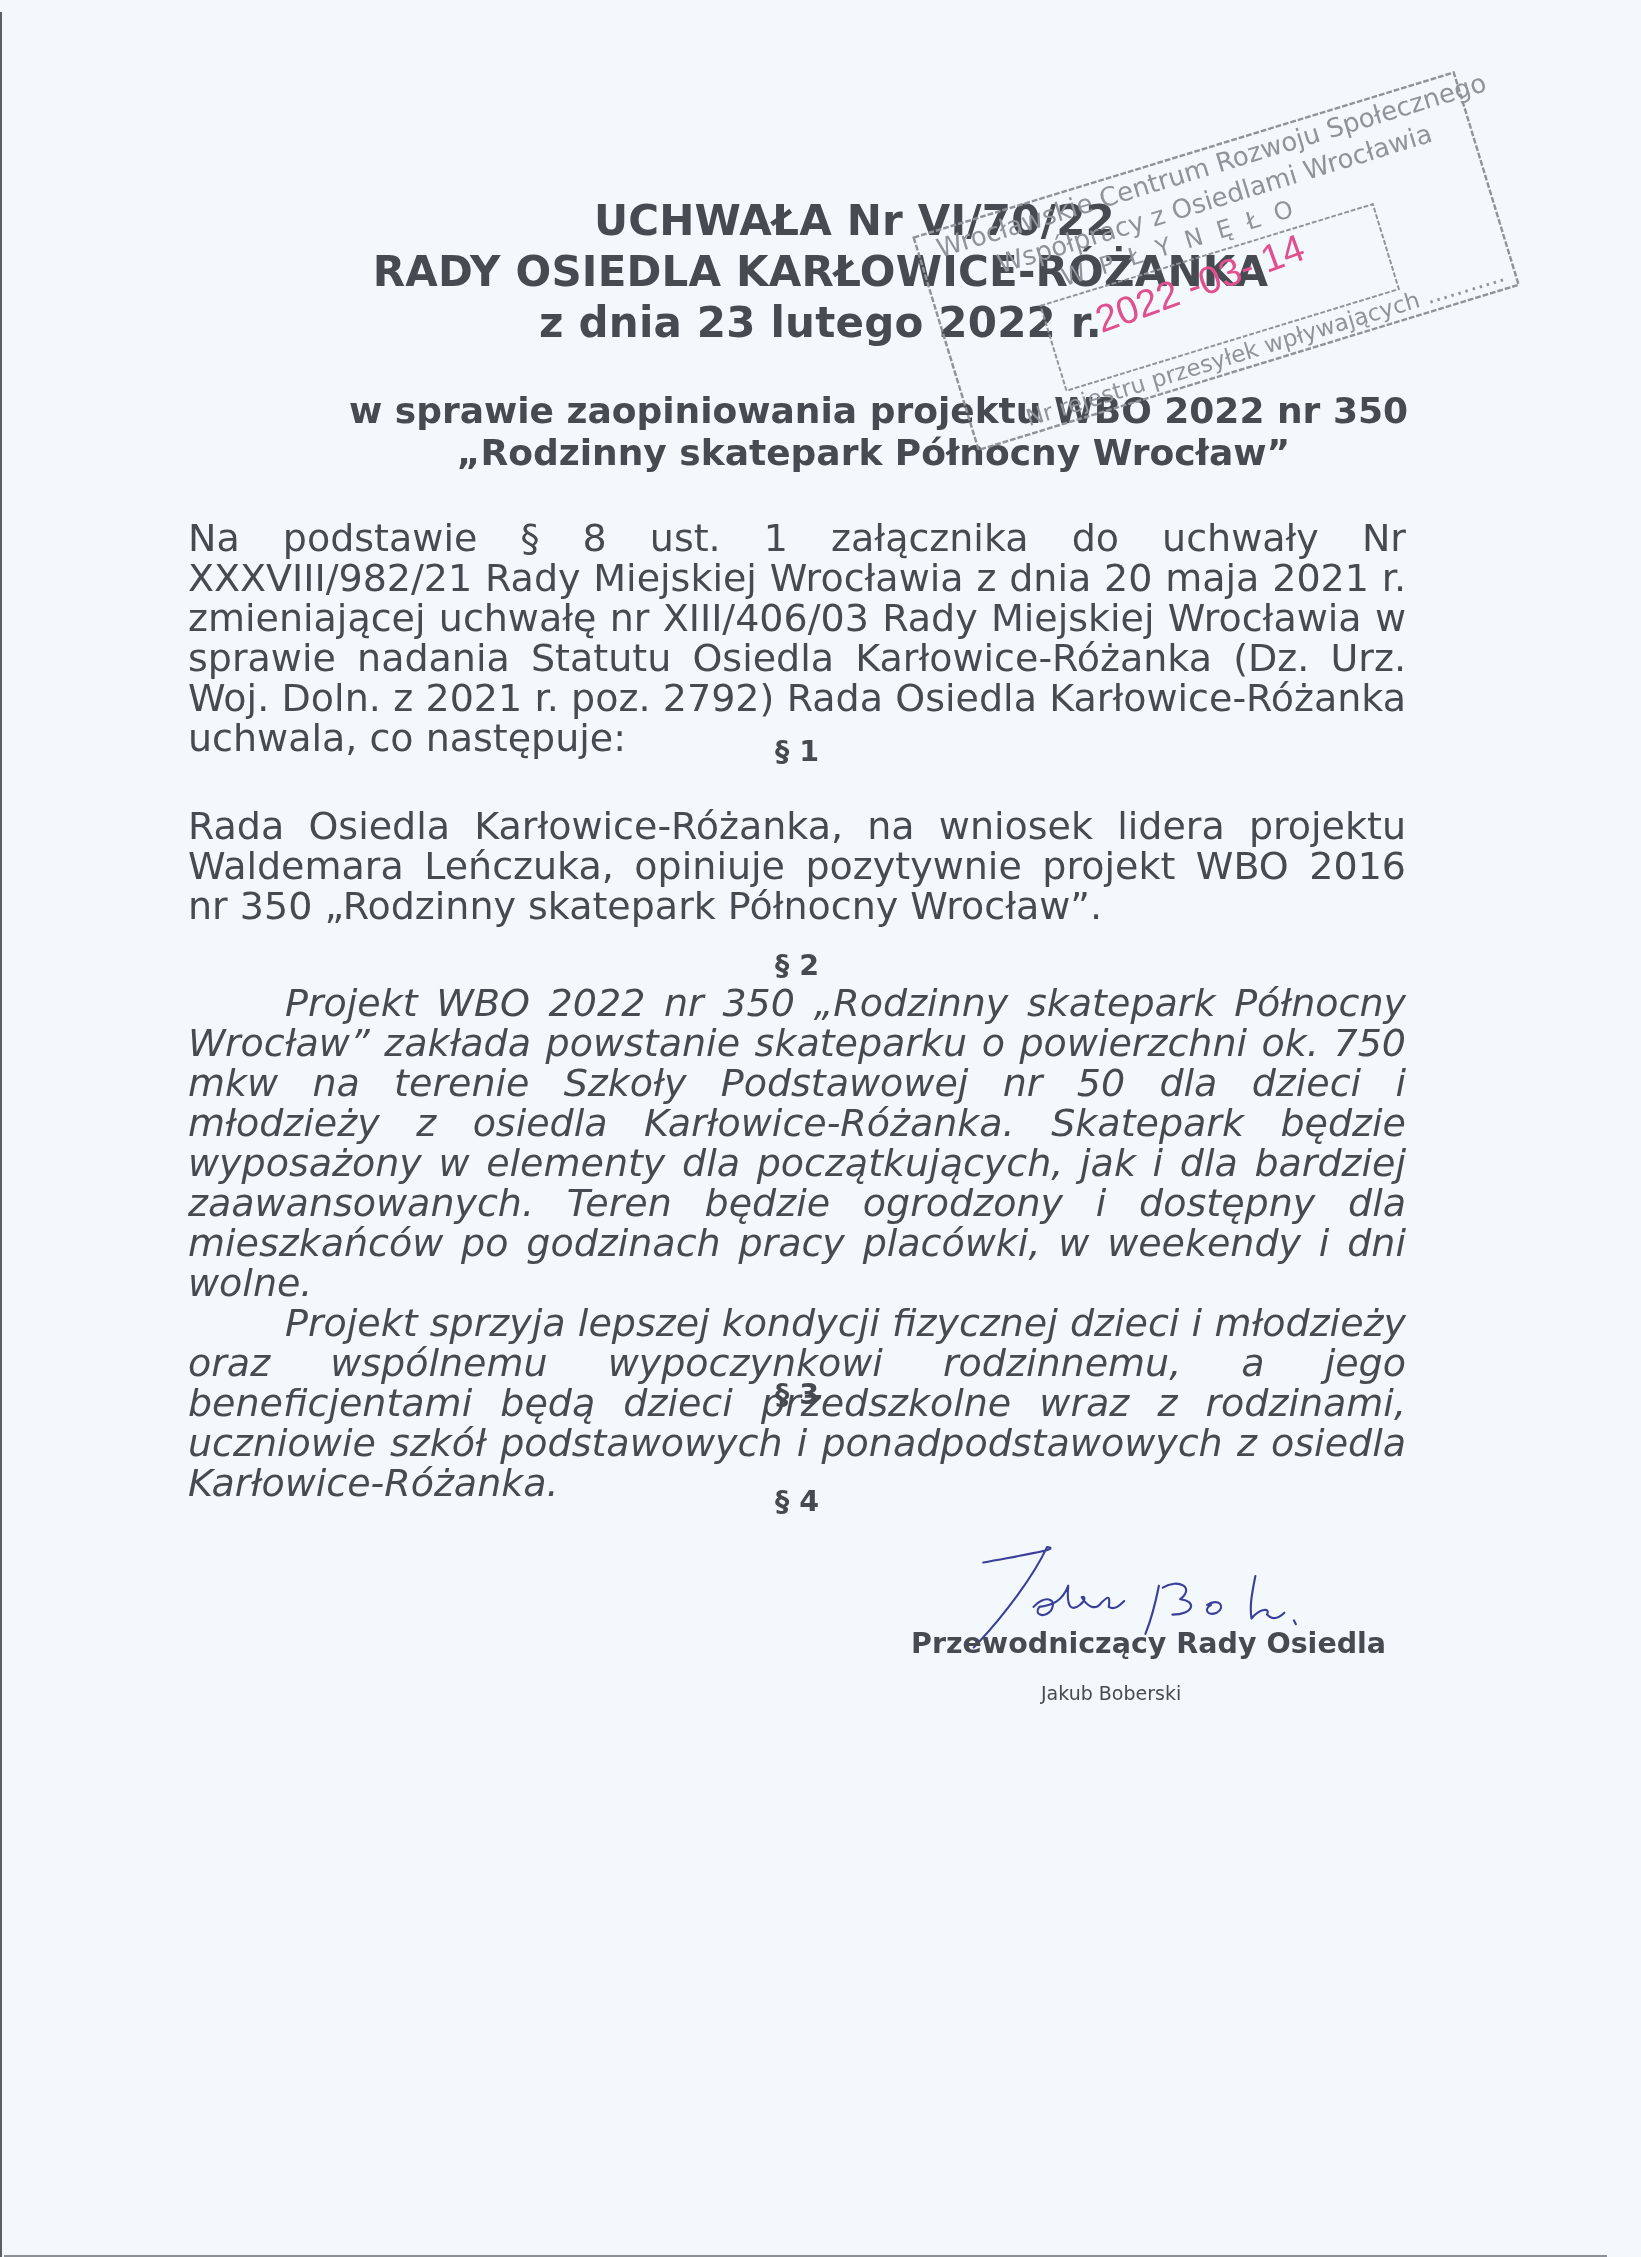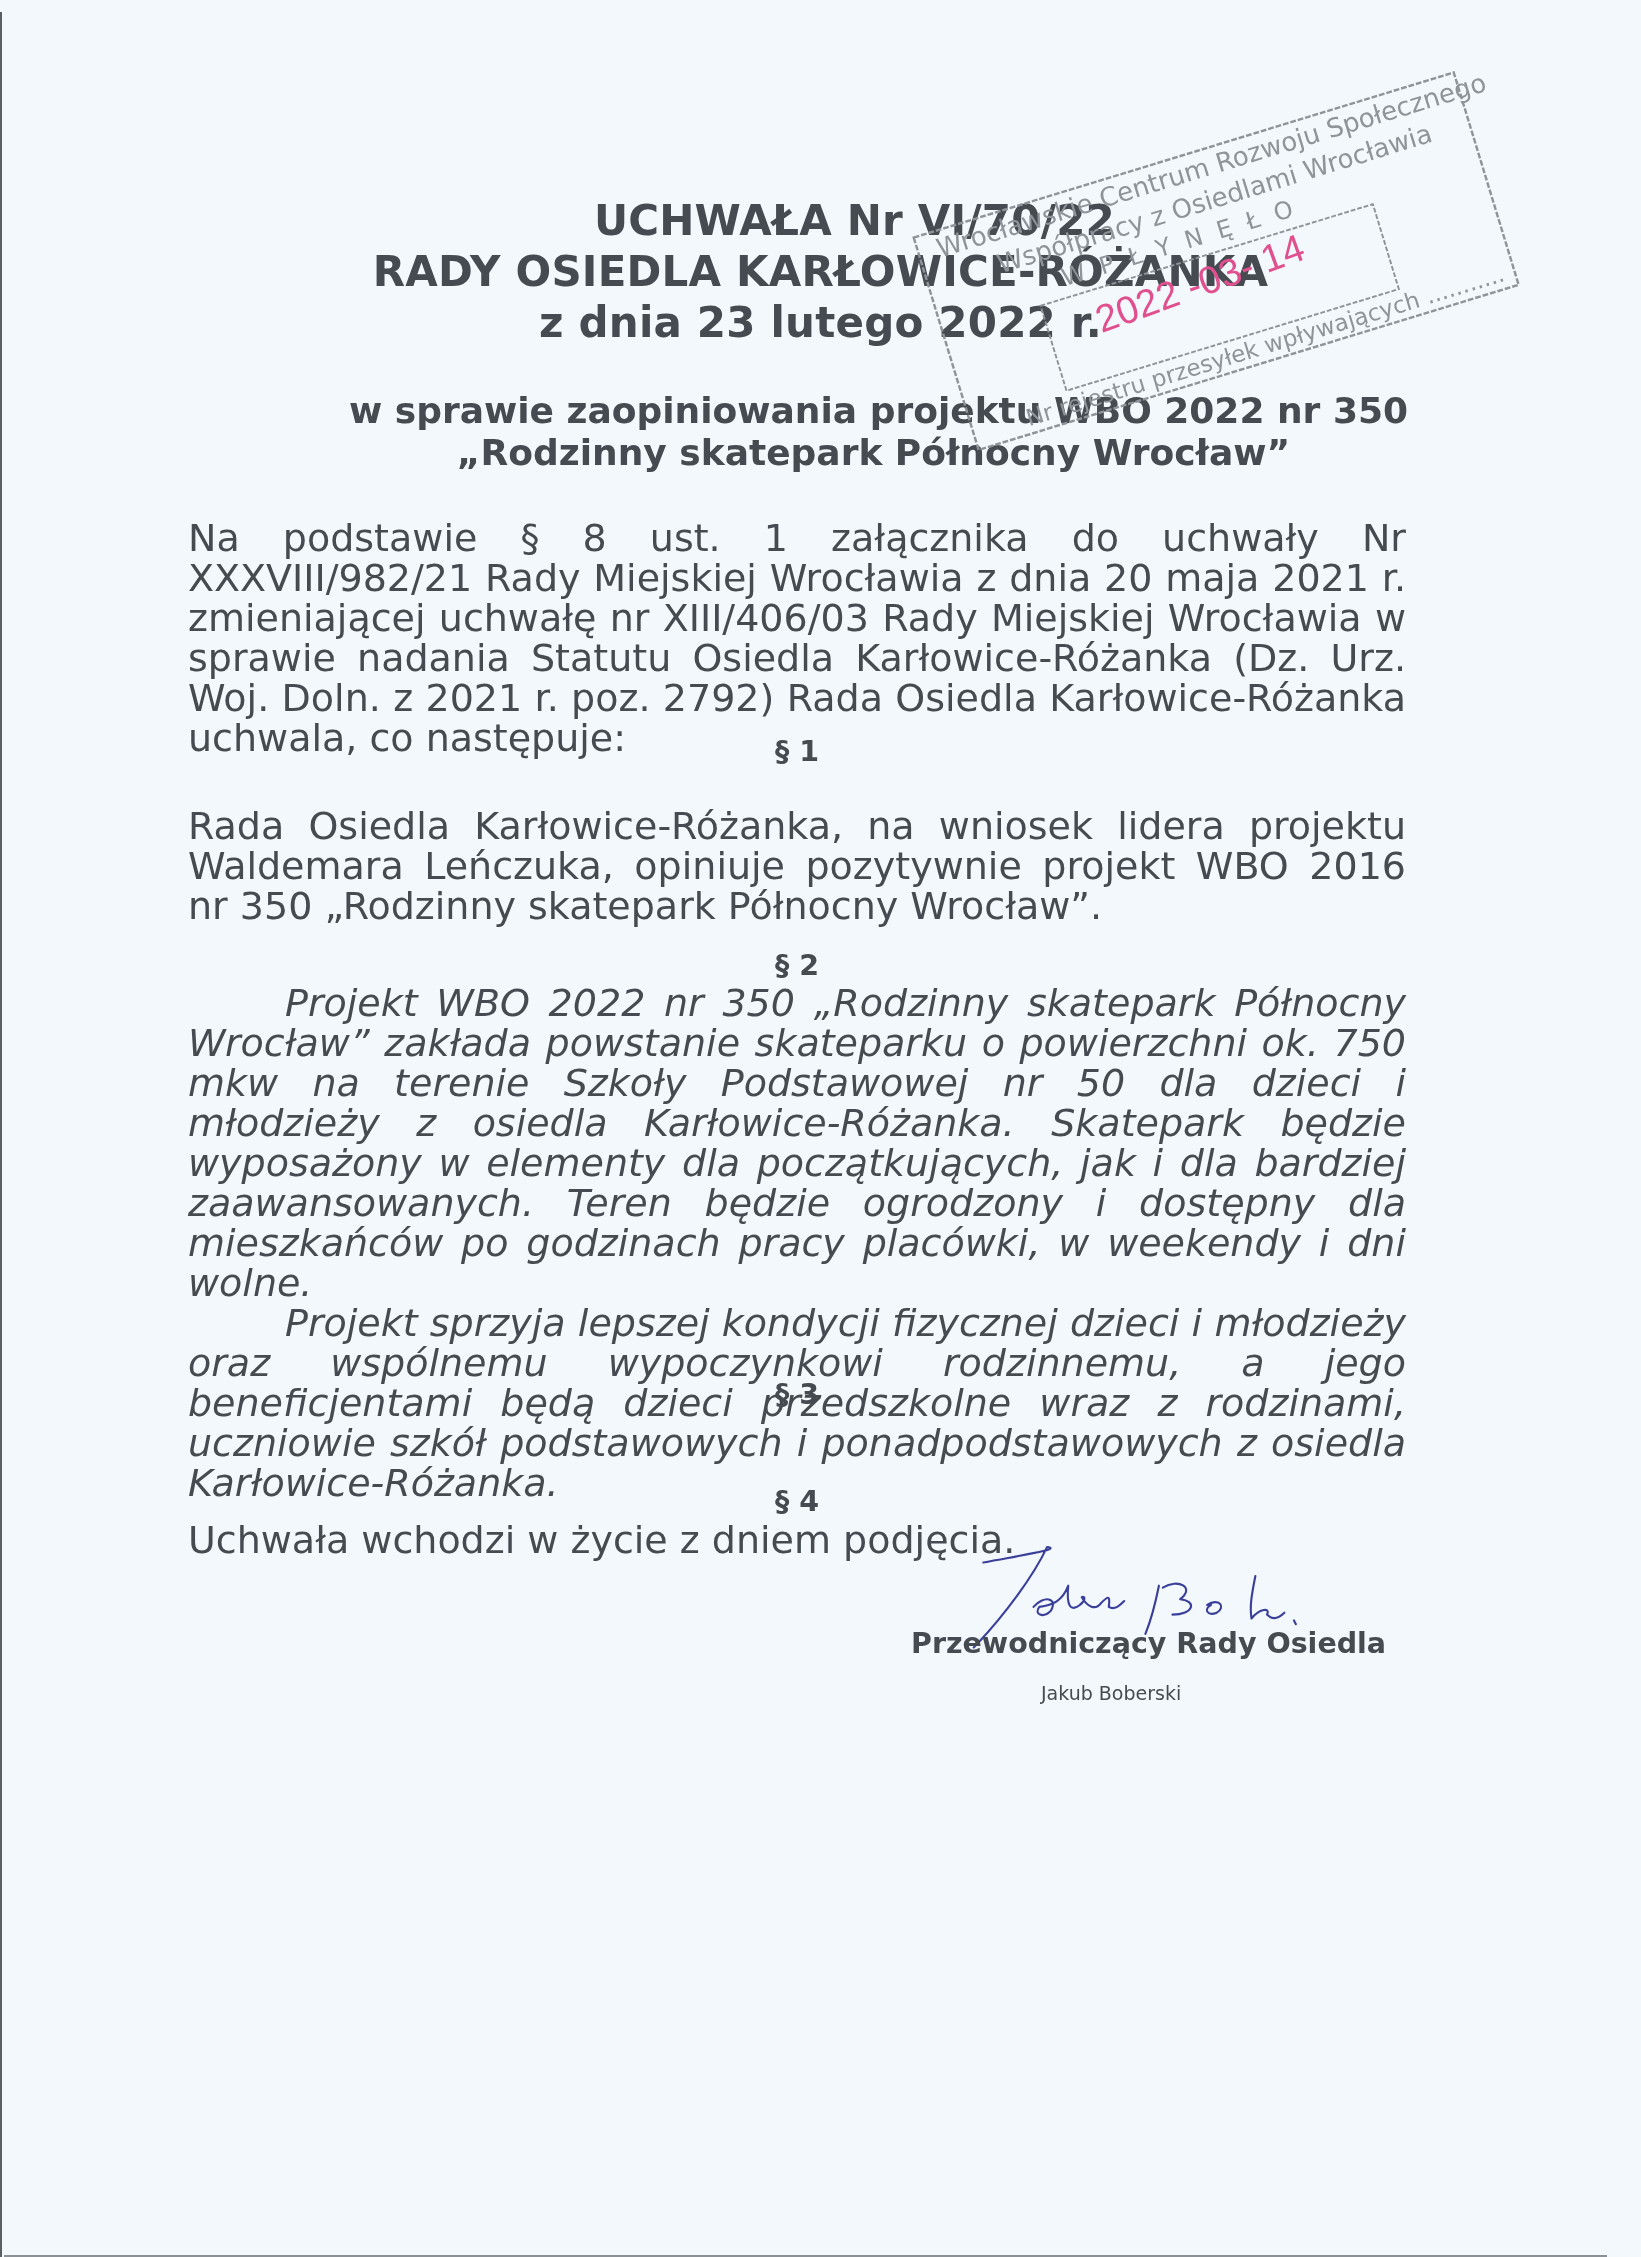--- a/index.html
+++ b/index.html
@@ -80,21 +80,20 @@
     <p class="para just indent">Projekt sprzyja lepszej kondycji fizycznej dzieci i młodzieży oraz wspólnemu wypoczynkowi rodzinnemu, a jego beneficjentami będą dzieci przedszkolne wraz z rodzinami, uczniowie szkół podstawowych i ponadpodstawowych z osiedla Karłowice-Różanka.</p>
   </div>
 
   <div class="s3-head">
       <p class="section">§ 3</p>
     </div>
 
   <div class="s4-head">
       <p class="section">§ 4</p>
     </div>
-  <p class="body para s4-body">Uchwała wchodzi w życie z dniem podjęcia.</p>
 
   <svg class="signature" viewBox="0 0 480 150">
     <g fill="none" stroke="#3a3f9a" stroke-width="2.2" stroke-linecap="round" stroke-linejoin="round">
       <path d="M18 46 C60 38, 100 32, 84 30 C70 60, 40 100, 12 130 L8 134"></path>
       <path d="M70 92 C80 80, 96 82, 88 96 C80 104, 70 100, 76 92 C90 90, 100 86, 106 70 C104 90, 108 98, 118 90 C124 86, 124 80, 120 82 C126 92, 134 96, 140 88 C146 82, 150 78, 148 92 C154 96, 160 90, 164 86"></path>
       <path d="M200 70 C196 90, 190 110, 186 120"></path>
       <path d="M204 72 C220 62, 238 72, 222 84 C240 86, 236 100, 214 100"></path>
       <path d="M250 90 C262 82, 270 92, 260 98 C250 102, 246 94, 254 90"></path>
       <path d="M300 60 C296 80, 294 92, 296 104 C304 94, 316 92, 312 100 C318 106, 324 104, 330 98"></path>
       <path d="M340 106 L342 110"></path>

